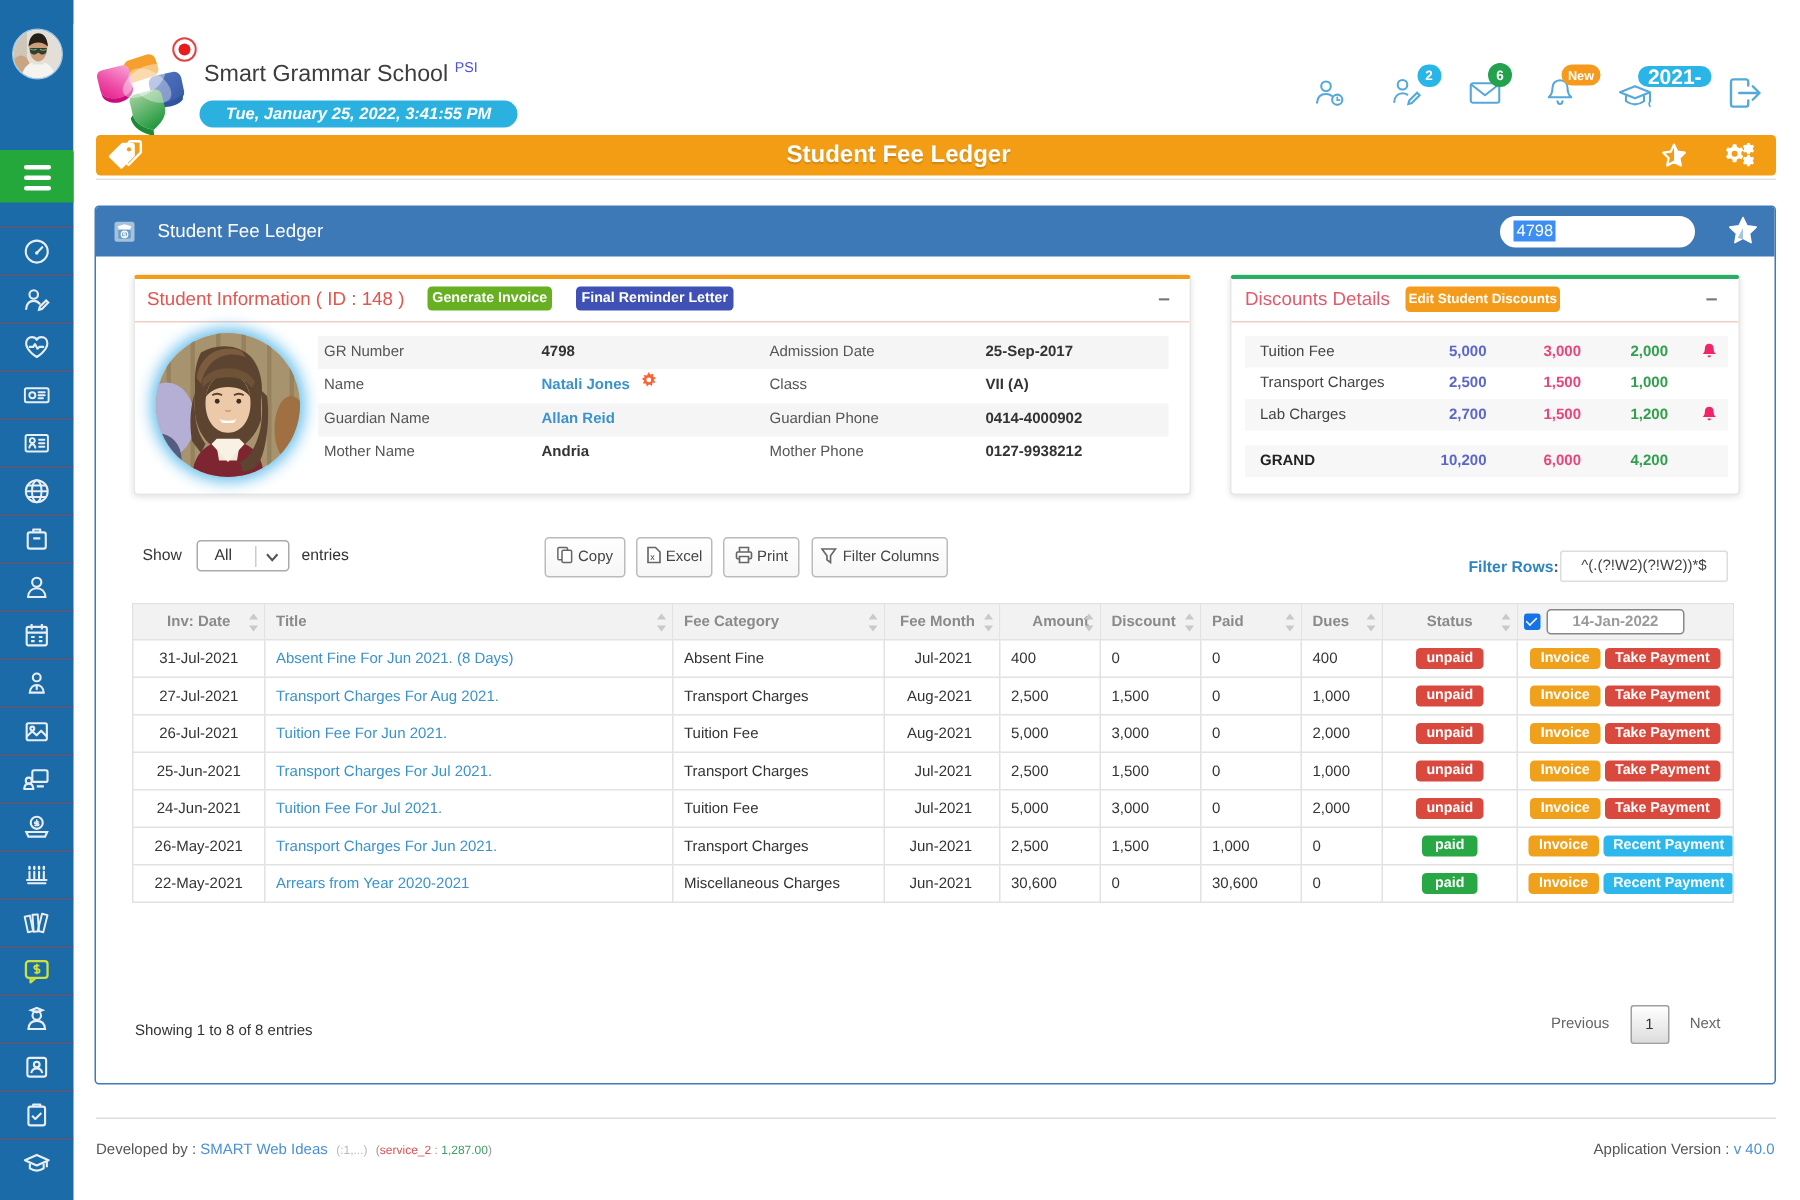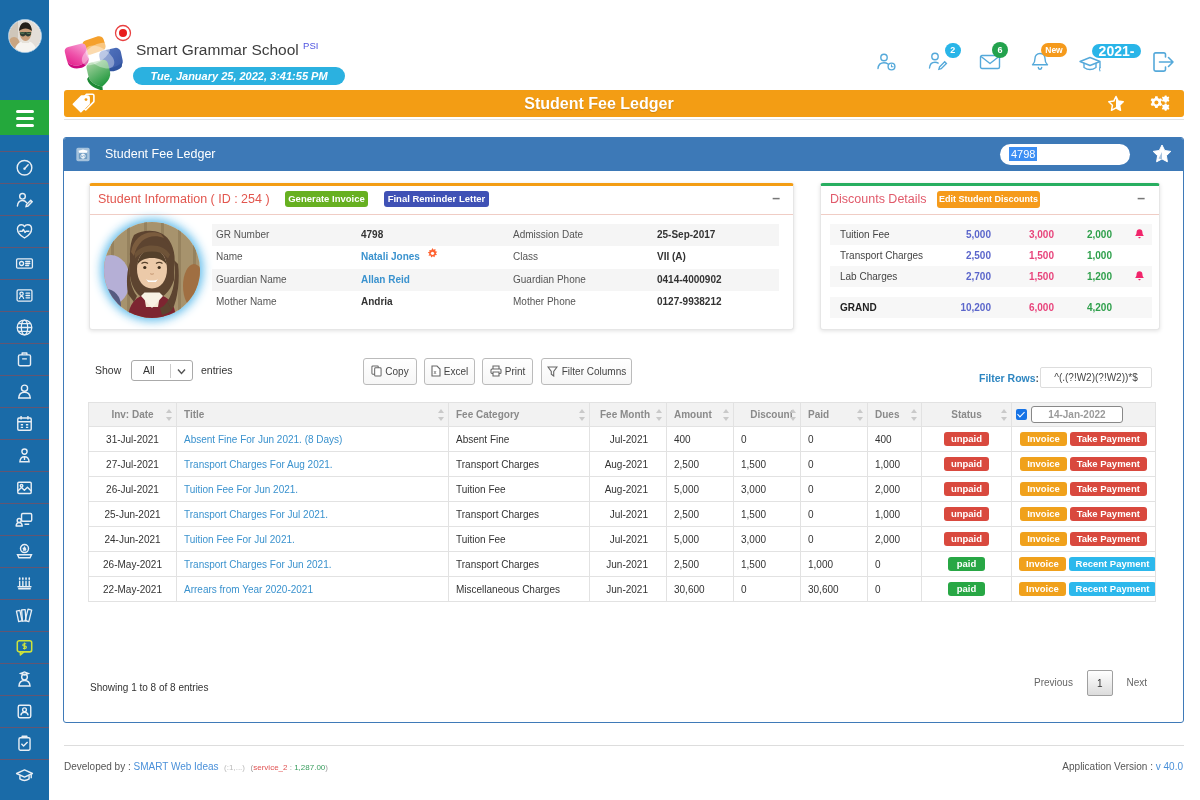--- a/index.html
+++ b/index.html
@@ -302,21 +302,21 @@
       </svg>
     <div class="t">Student Fee Ledger</div>
     <div id="searchpill"><span>4798</span></div>
     <svg style="position:absolute;left:1087px;top:5px" width="22" height="22" viewBox="0 0 22 22">
         <path d="M11 2l2.7 5.5 6.1.9-4.4 4.3 1 6.1-5.4-2.9-5.4 2.9 1-6.1L2.2 8.4l6.1-.9z" fill="#fff" stroke="#fff" stroke-width="1" stroke-linejoin="round"></path>
         <path d="M7.5 15.5L11 9v7.6z" fill="#3d79b7" opacity=".45"></path>
       </svg>
   </div>
   <div class="panel" id="sipanel">
     <div class="phead" style="border-bottom:1px solid #f0cdc5">
-      <div class="ptitle" style="left:8px;color:#e2564e">Student Information ( ID : 254 )</div>
+      <div class="ptitle" style="left:8px;color:#e2564e">Student Information ( ID : 148 )</div>
       <div class="btn" style="left:195px;top:5px;width:83px;height:16px;background:#67b021;font-size:9.5px;line-height:16px">Generate Invoice</div>
       <div class="btn" style="left:294px;top:5px;width:105px;height:16px;background:#3f51b5;font-size:9.5px;line-height:16px">Final Reminder Letter</div>
       <div class="minus" style="right:13px">–</div>
     </div>
     <div id="photo" style="position:absolute;left:14px;top:36px;width:96px;height:96px;border-radius:50%;box-shadow:0 0 10px 3px rgba(90,185,235,.95);overflow:hidden">
       <svg width="96" height="96" viewBox="0 0 96 96">
         <rect width="96" height="96" fill="#97835f"></rect>
         <g fill="#7f6b4a">
             <rect x="7" width="3" height="96"></rect>
             <rect x="23" width="3" height="96"></rect>
@@ -458,22 +458,22 @@
         <col style="width:54px">
         <col style="width:90px">
         <col style="width:144px">
       </colgroup>
     <thead>
         <tr>
       <th style="text-align:center">Inv: Date<span class="sort"></span></th>
       <th style="text-align:left">Title<span class="sort"></span></th>
       <th style="text-align:left">Fee Category<span class="sort"></span></th>
       <th style="text-align:right;padding-right:16px">Fee Month<span class="sort"></span></th>
-      <th style="text-align:left">Amount<span class="sort"></span></th>
-      <th style="text-align:right">Discount<span class="sort"></span></th>
+      <th style="text-align:right">Amount<span class="sort"></span></th>
+      <th style="text-align:left">Discount<span class="sort"></span></th>
       <th style="text-align:left">Paid<span class="sort"></span></th>
       <th style="text-align:left">Dues<span class="sort"></span></th>
       <th style="text-align:center">Status<span class="sort"></span></th>
       <th style="text-align:left;padding-left:4px"><span class="cb"></span><span id="dateinput">14-Jan-2022</span></th>
     </tr>
       </thead>
     <tbody>
     <tr>
           <td style="text-align:center">31-Jul-2021</td>
           <td class="link">Absent Fine For Jun 2021. (8 Days)</td>

